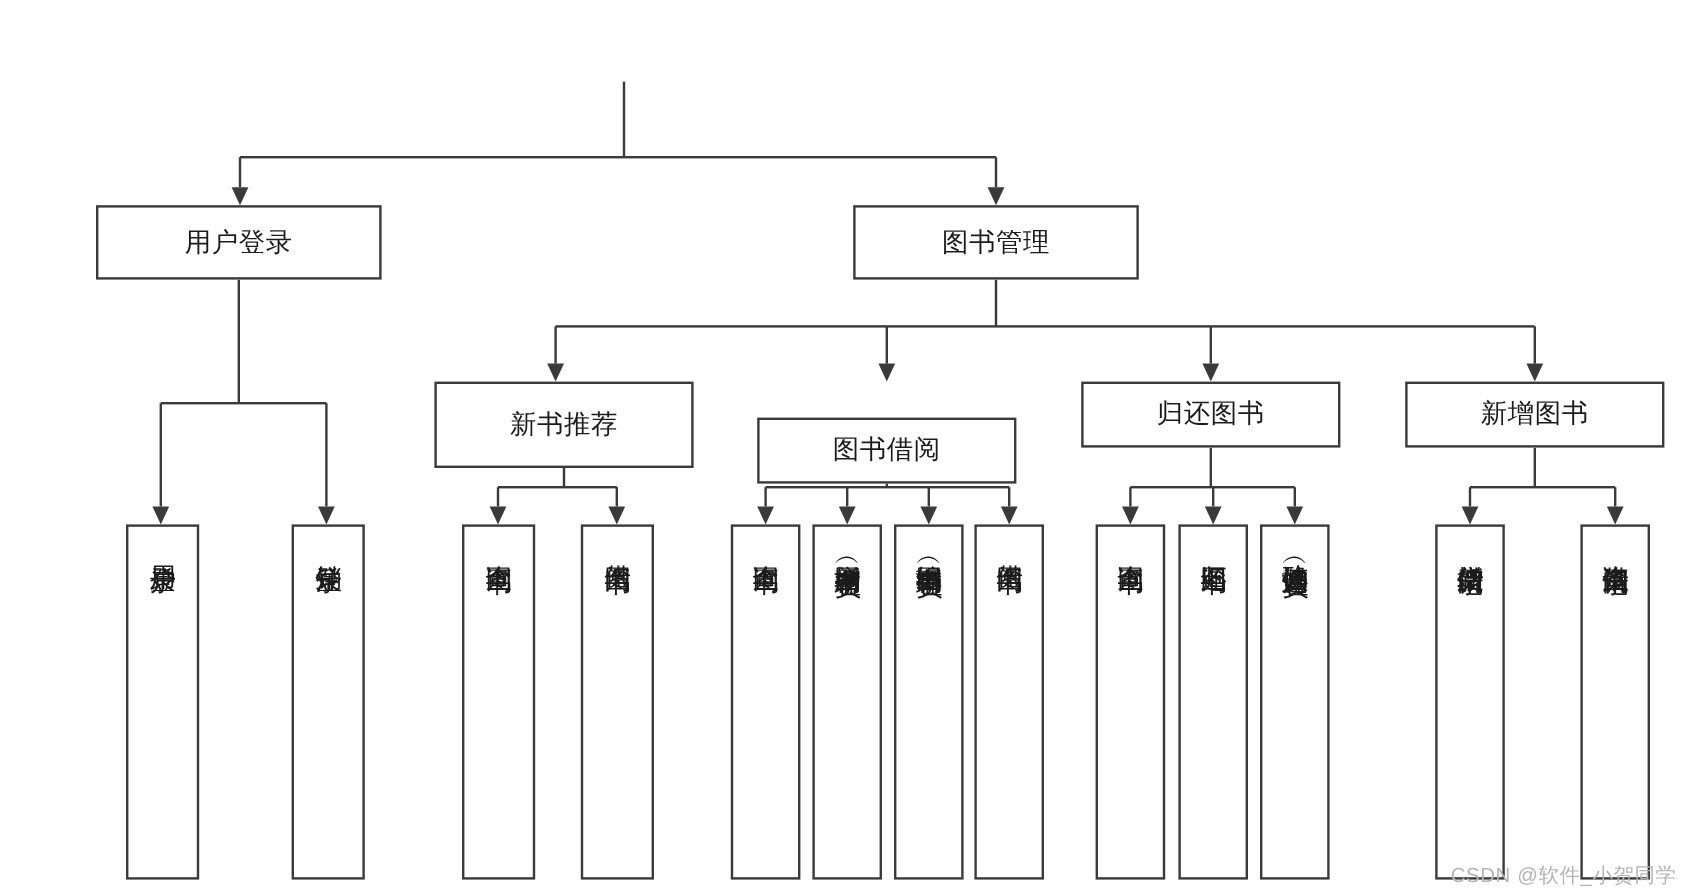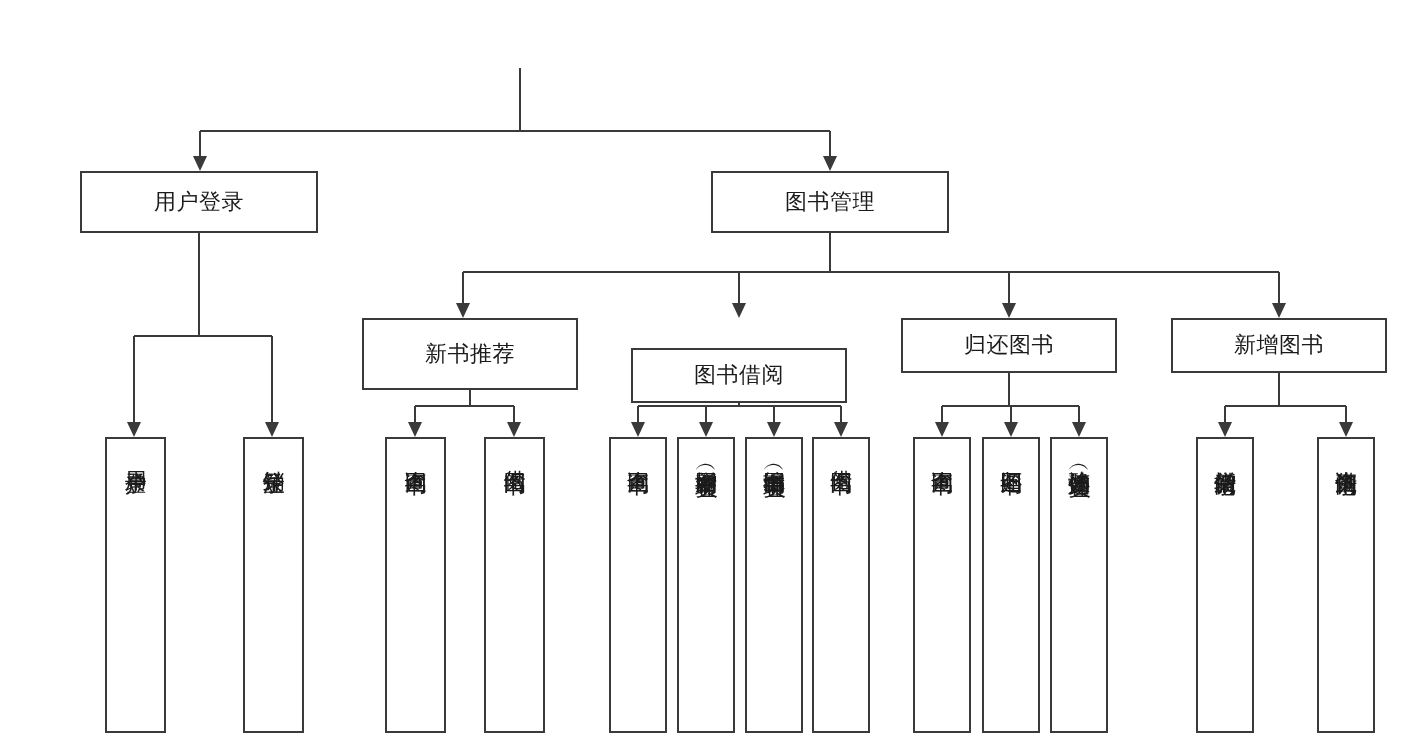--- a/index.html
+++ b/index.html
@@ -202,13 +202,14 @@
         <span class="node-label">确认归还（管理员）</span>
       </div>
       <div class="node v" style="left: 1196px; top: 437px; width: 58px; height: 296px;">
         <span class="node-label">新增借阅记录</span>
       </div>
       <div class="node v" style="left: 1317px; top: 437px; width: 58px; height: 296px;">
         <span class="node-label">查询借阅记录</span>
       </div>
     </div>
 
+  <div id="watermark">CSDN @软件_小贺同学</div>
 </div>
 
 </body></html>

